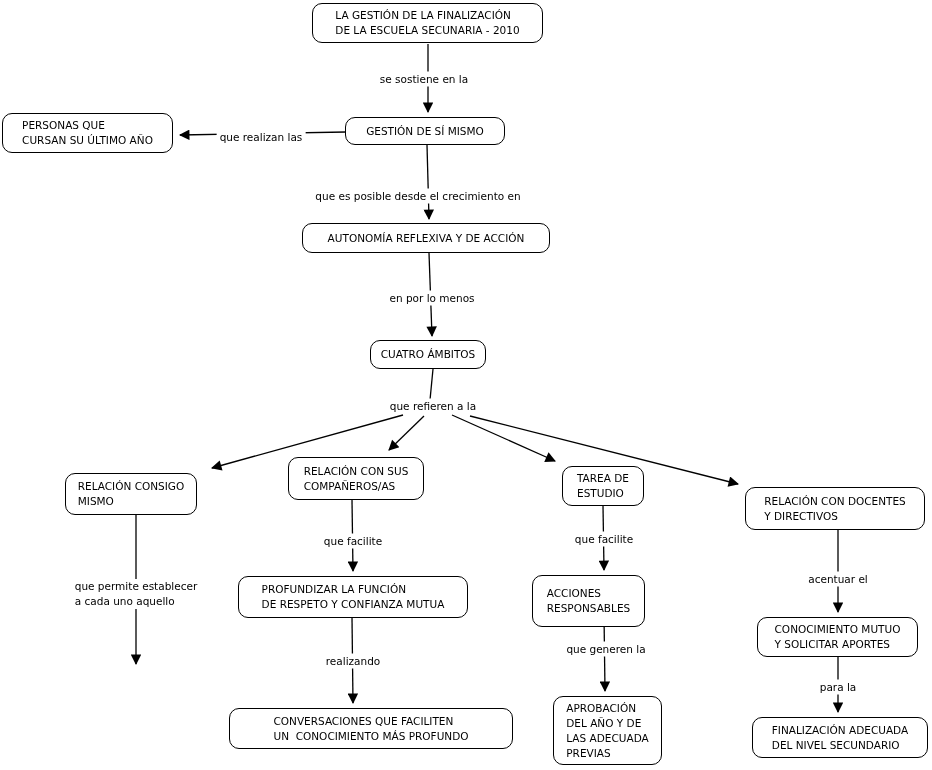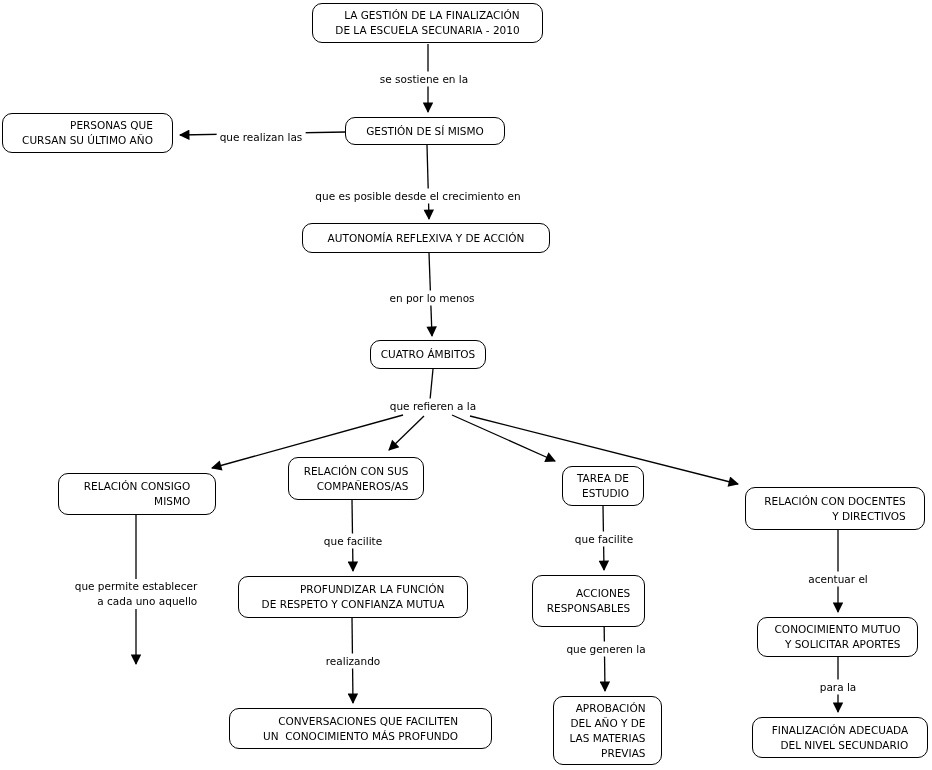--- a/index.html
+++ b/index.html
@@ -6,27 +6,27 @@
   .canvas{
     position:relative;width:932px;height:770px;background:#ffffff;
     font-family:"DejaVu Sans","Liberation Sans",sans-serif;color:#000;
     overflow:hidden;
   }
   .canvas svg{position:absolute;left:0;top:0;width:932px;height:770px;}
   .node{
     position:absolute;box-sizing:border-box;
     border:1.5px solid #000;border-radius:10px;background:#fff;
     display:flex;align-items:center;justify-content:center;
-    text-align:right;font-size:10.5px;line-height:15px;
+    text-align:left;font-size:10.5px;line-height:15px;
     white-space:pre;padding:0 4px;
   }
   .lbl{
     position:absolute;transform:translate(-50%,-50%);
     background:#fff;padding:0 3px;
-    font-size:10.5px;line-height:15px;text-align:right;white-space:pre;
+    font-size:10.5px;line-height:15px;text-align:left;white-space:pre;
   }
 </style>
 </head>
 <body>
 
 <div class="canvas">
 
   <svg viewBox="0 0 932 770">
     <defs>
       <marker id="arw" viewBox="0 0 10 10" refX="9" refY="5" markerWidth="12.5" markerHeight="10.5" orient="auto" markerUnits="userSpaceOnUse">
@@ -67,36 +67,36 @@
   <div class="lbl" style="left:838px;top:579px">acentuar el</div>
   <div class="lbl" style="left:838px;top:687px">para la</div>
 
   <div class="node" style="left:312px;top:3px;width:231px;height:40px">LA GESTIÓN DE LA FINALIZACIÓN
 DE LA ESCUELA SECUNARIA - 2010</div>
   <div class="node" style="left:2px;top:113px;width:171px;height:40px">PERSONAS QUE
 CURSAN SU ÚLTIMO AÑO</div>
   <div class="node" style="left:302px;top:223px;width:248px;height:30px">AUTONOMÍA REFLEXIVA Y DE ACCIÓN</div>
   <div class="node" style="left:345px;top:117px;width:160px;height:28px">GESTIÓN DE SÍ MISMO</div>
   <div class="node" style="left:370px;top:340px;width:116px;height:29px">CUATRO ÁMBITOS</div>
-  <div class="node" style="left:58px;top:473px;width:158px;height:42px">RELACIÓN CONSIGO
+  <div class="node" style="left:65px;top:473px;width:132px;height:42px">RELACIÓN CONSIGO
 MISMO</div>
   <div class="node" style="left:288px;top:457px;width:136px;height:43px">RELACIÓN CON SUS
 COMPAÑEROS/AS</div>
   <div class="node" style="left:562px;top:466px;width:82px;height:40px">TAREA DE
 ESTUDIO</div>
   <div class="node" style="left:745px;top:487px;width:180px;height:43px">RELACIÓN CON DOCENTES
 Y DIRECTIVOS</div>
   <div class="node" style="left:238px;top:576px;width:230px;height:42px">PROFUNDIZAR LA FUNCIÓN
 DE RESPETO Y CONFIANZA MUTUA</div>
-  <div class="node" style="left:229px;top:708px;width:263px;height:41px">CONVERSACIONES QUE FACILITEN
+  <div class="node" style="left:229px;top:708px;width:284px;height:41px">CONVERSACIONES QUE FACILITEN
 UN  CONOCIMIENTO MÁS PROFUNDO</div>
   <div class="node" style="left:532px;top:575px;width:113px;height:52px">ACCIONES
 RESPONSABLES</div>
   <div class="node" style="left:553px;top:696px;width:109px;height:69px">APROBACIÓN
 DEL AÑO Y DE
-LAS MATERIAS
+LAS ADECUADA
 PREVIAS</div>
   <div class="node" style="left:752px;top:717px;width:176px;height:41px">FINALIZACIÓN ADECUADA
 DEL NIVEL SECUNDARIO</div>
   <div class="node" style="left:757px;top:617px;width:161px;height:40px">CONOCIMIENTO MUTUO
 Y SOLICITAR APORTES</div>
 
 </div>
 
 </body></html>

